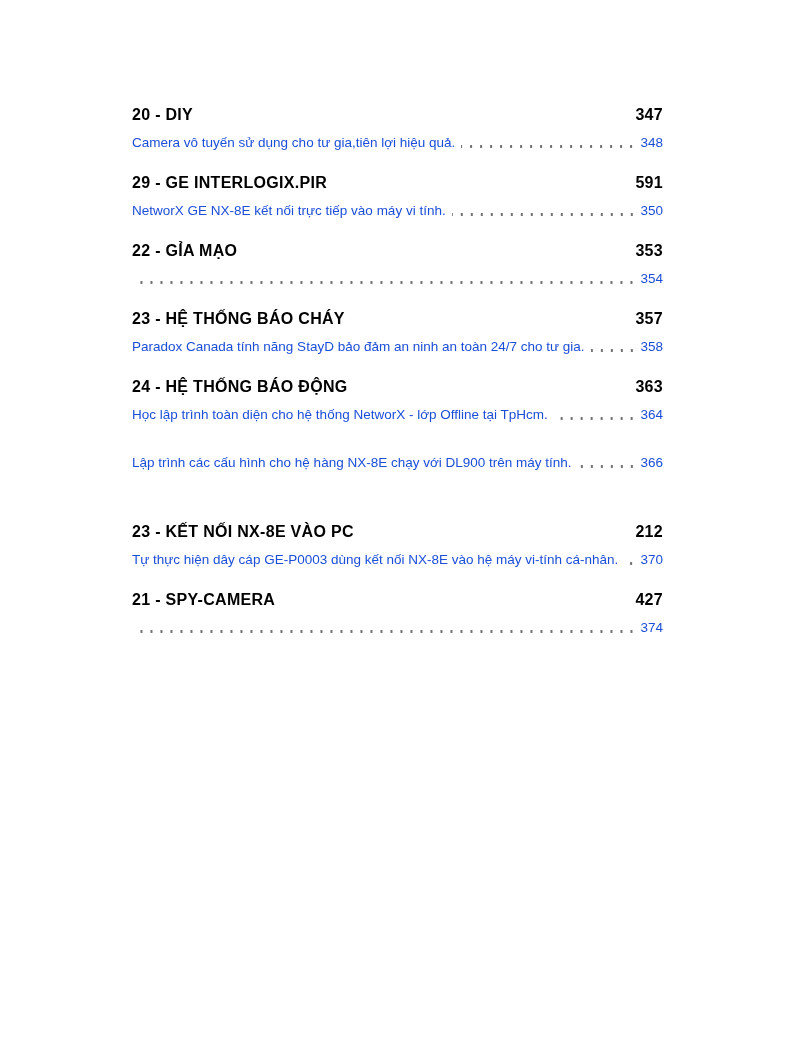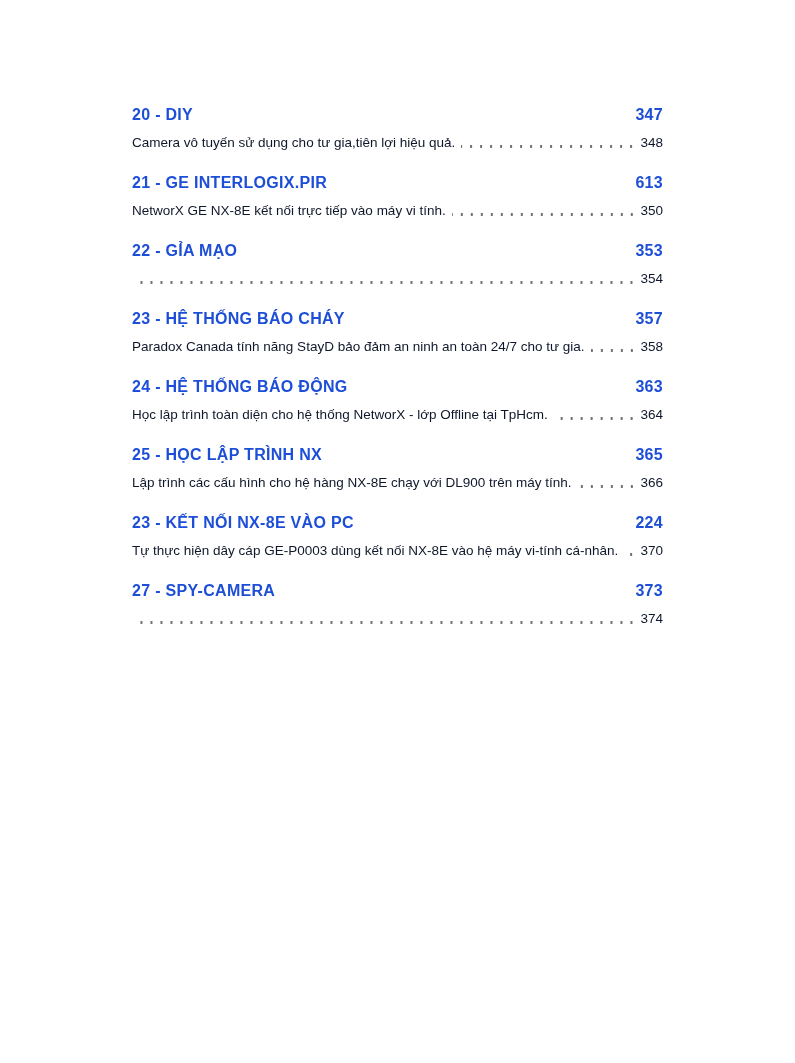--- a/index.html
+++ b/index.html
@@ -20,32 +20,32 @@
   }
   .toc-group { height: 68px; }
   .head-row {
     display: flex;
     justify-content: space-between;
     align-items: flex-end;
     height: 20px;
     line-height: 20px;
     font-size: 16px;
     font-weight: bold;
-    color: #1d4ed8;
+    color: #000000;
     letter-spacing: 0.3px;
     white-space: nowrap;
   }
   .sub-row {
     display: flex;
     align-items: flex-end;
     margin-top: 9px;
     height: 18px;
     line-height: 18px;
     font-size: 13.5px;
-    color: #0f172a;
+    color: #1d4ed8;
     white-space: nowrap;
   }
   .topic { flex: 0 0 auto; }
   .leader {
     flex: 1 1 auto;
     min-width: 8px;
     height: 3px;
     margin: 0 4px 4px 6px;
     background-image: radial-gradient(circle, #6e6e6e 1.1px, transparent 1.4px);
     background-size: 10px 3px;
@@ -67,22 +67,22 @@
       </div>
       <div class="sub-row">
         <span class="topic">Camera vô tuyến sử dụng cho tư gia,tiên lợi hiệu quả.</span>
         <span class="leader"></span>
         <span class="topic-page">348</span>
       </div>
     </div>
 
     <div class="toc-group">
       <div class="head-row">
-        <span>21 - GE INTERLOGIX.PIR</span>
-        <span>613</span>
+        <span>29 - GE INTERLOGIX.PIR</span>
+        <span>591</span>
       </div>
       <div class="sub-row">
         <span class="topic">NetworX GE NX-8E kết nối trực tiếp vào máy vi tính.</span>
         <span class="leader"></span>
         <span class="topic-page">350</span>
       </div>
     </div>
 
     <div class="toc-group">
       <div class="head-row">
@@ -113,47 +113,43 @@
         <span>363</span>
       </div>
       <div class="sub-row">
         <span class="topic">Học lập trình toàn diện cho hệ thống NetworX - lớp Offline tại TpHcm.</span>
         <span class="leader"></span>
         <span class="topic-page">364</span>
       </div>
     </div>
 
     <div class="toc-group">
-      <div class="head-row">
-        <span>25 - HỌC LẬP TRÌNH NX</span>
-        <span>365</span>
-      </div>
       <div class="sub-row">
         <span class="topic">Lập trình các cấu hình cho hệ hàng NX-8E chạy với DL900 trên máy tính.</span>
         <span class="leader"></span>
         <span class="topic-page">366</span>
       </div>
     </div>
 
     <div class="toc-group">
       <div class="head-row">
         <span>23 - KẾT NỐI NX-8E VÀO PC</span>
-        <span>224</span>
+        <span>212</span>
       </div>
       <div class="sub-row">
         <span class="topic">Tự thực hiện dây cáp GE-P0003 dùng kết nối NX-8E vào hệ máy vi-tính cá-nhân.</span>
         <span class="leader"></span>
         <span class="topic-page">370</span>
       </div>
     </div>
 
     <div class="toc-group">
       <div class="head-row">
-        <span>27 - SPY-CAMERA</span>
-        <span>373</span>
+        <span>21 - SPY-CAMERA</span>
+        <span>427</span>
       </div>
       <div class="sub-row">
         <span class="leader"></span>
         <span class="topic-page">374</span>
       </div>
     </div>
 
   </div>
 </div>
 

